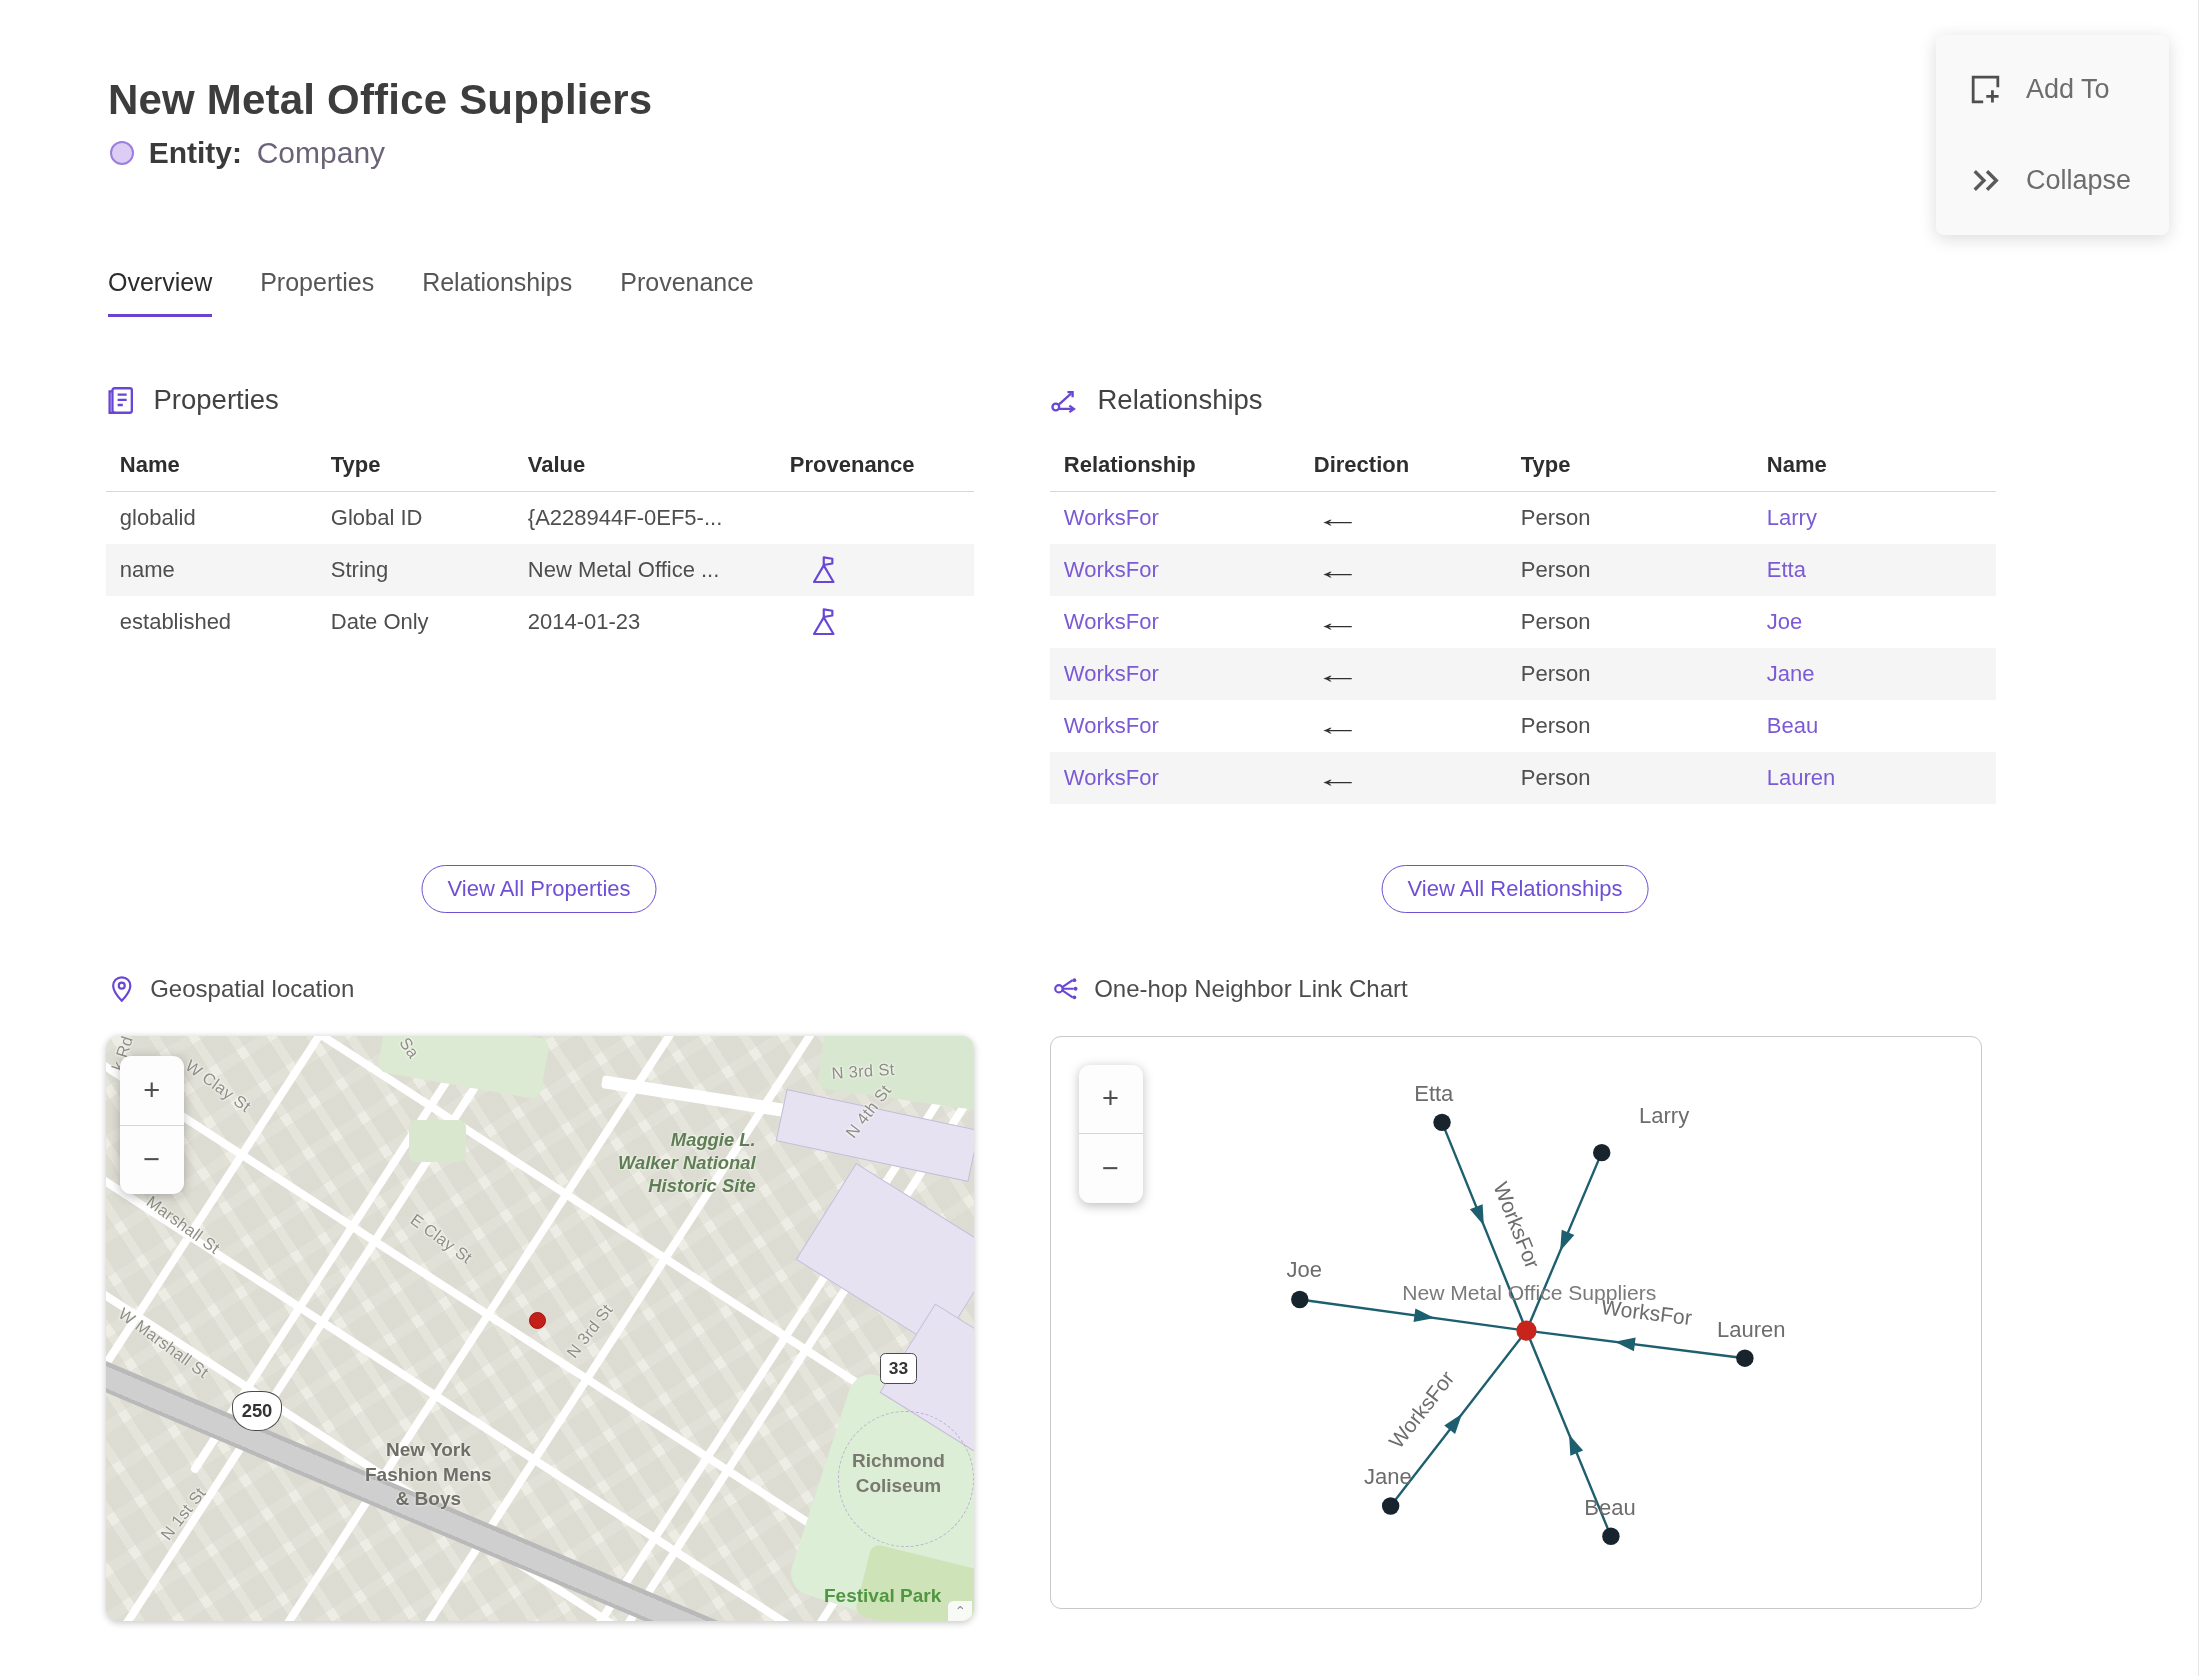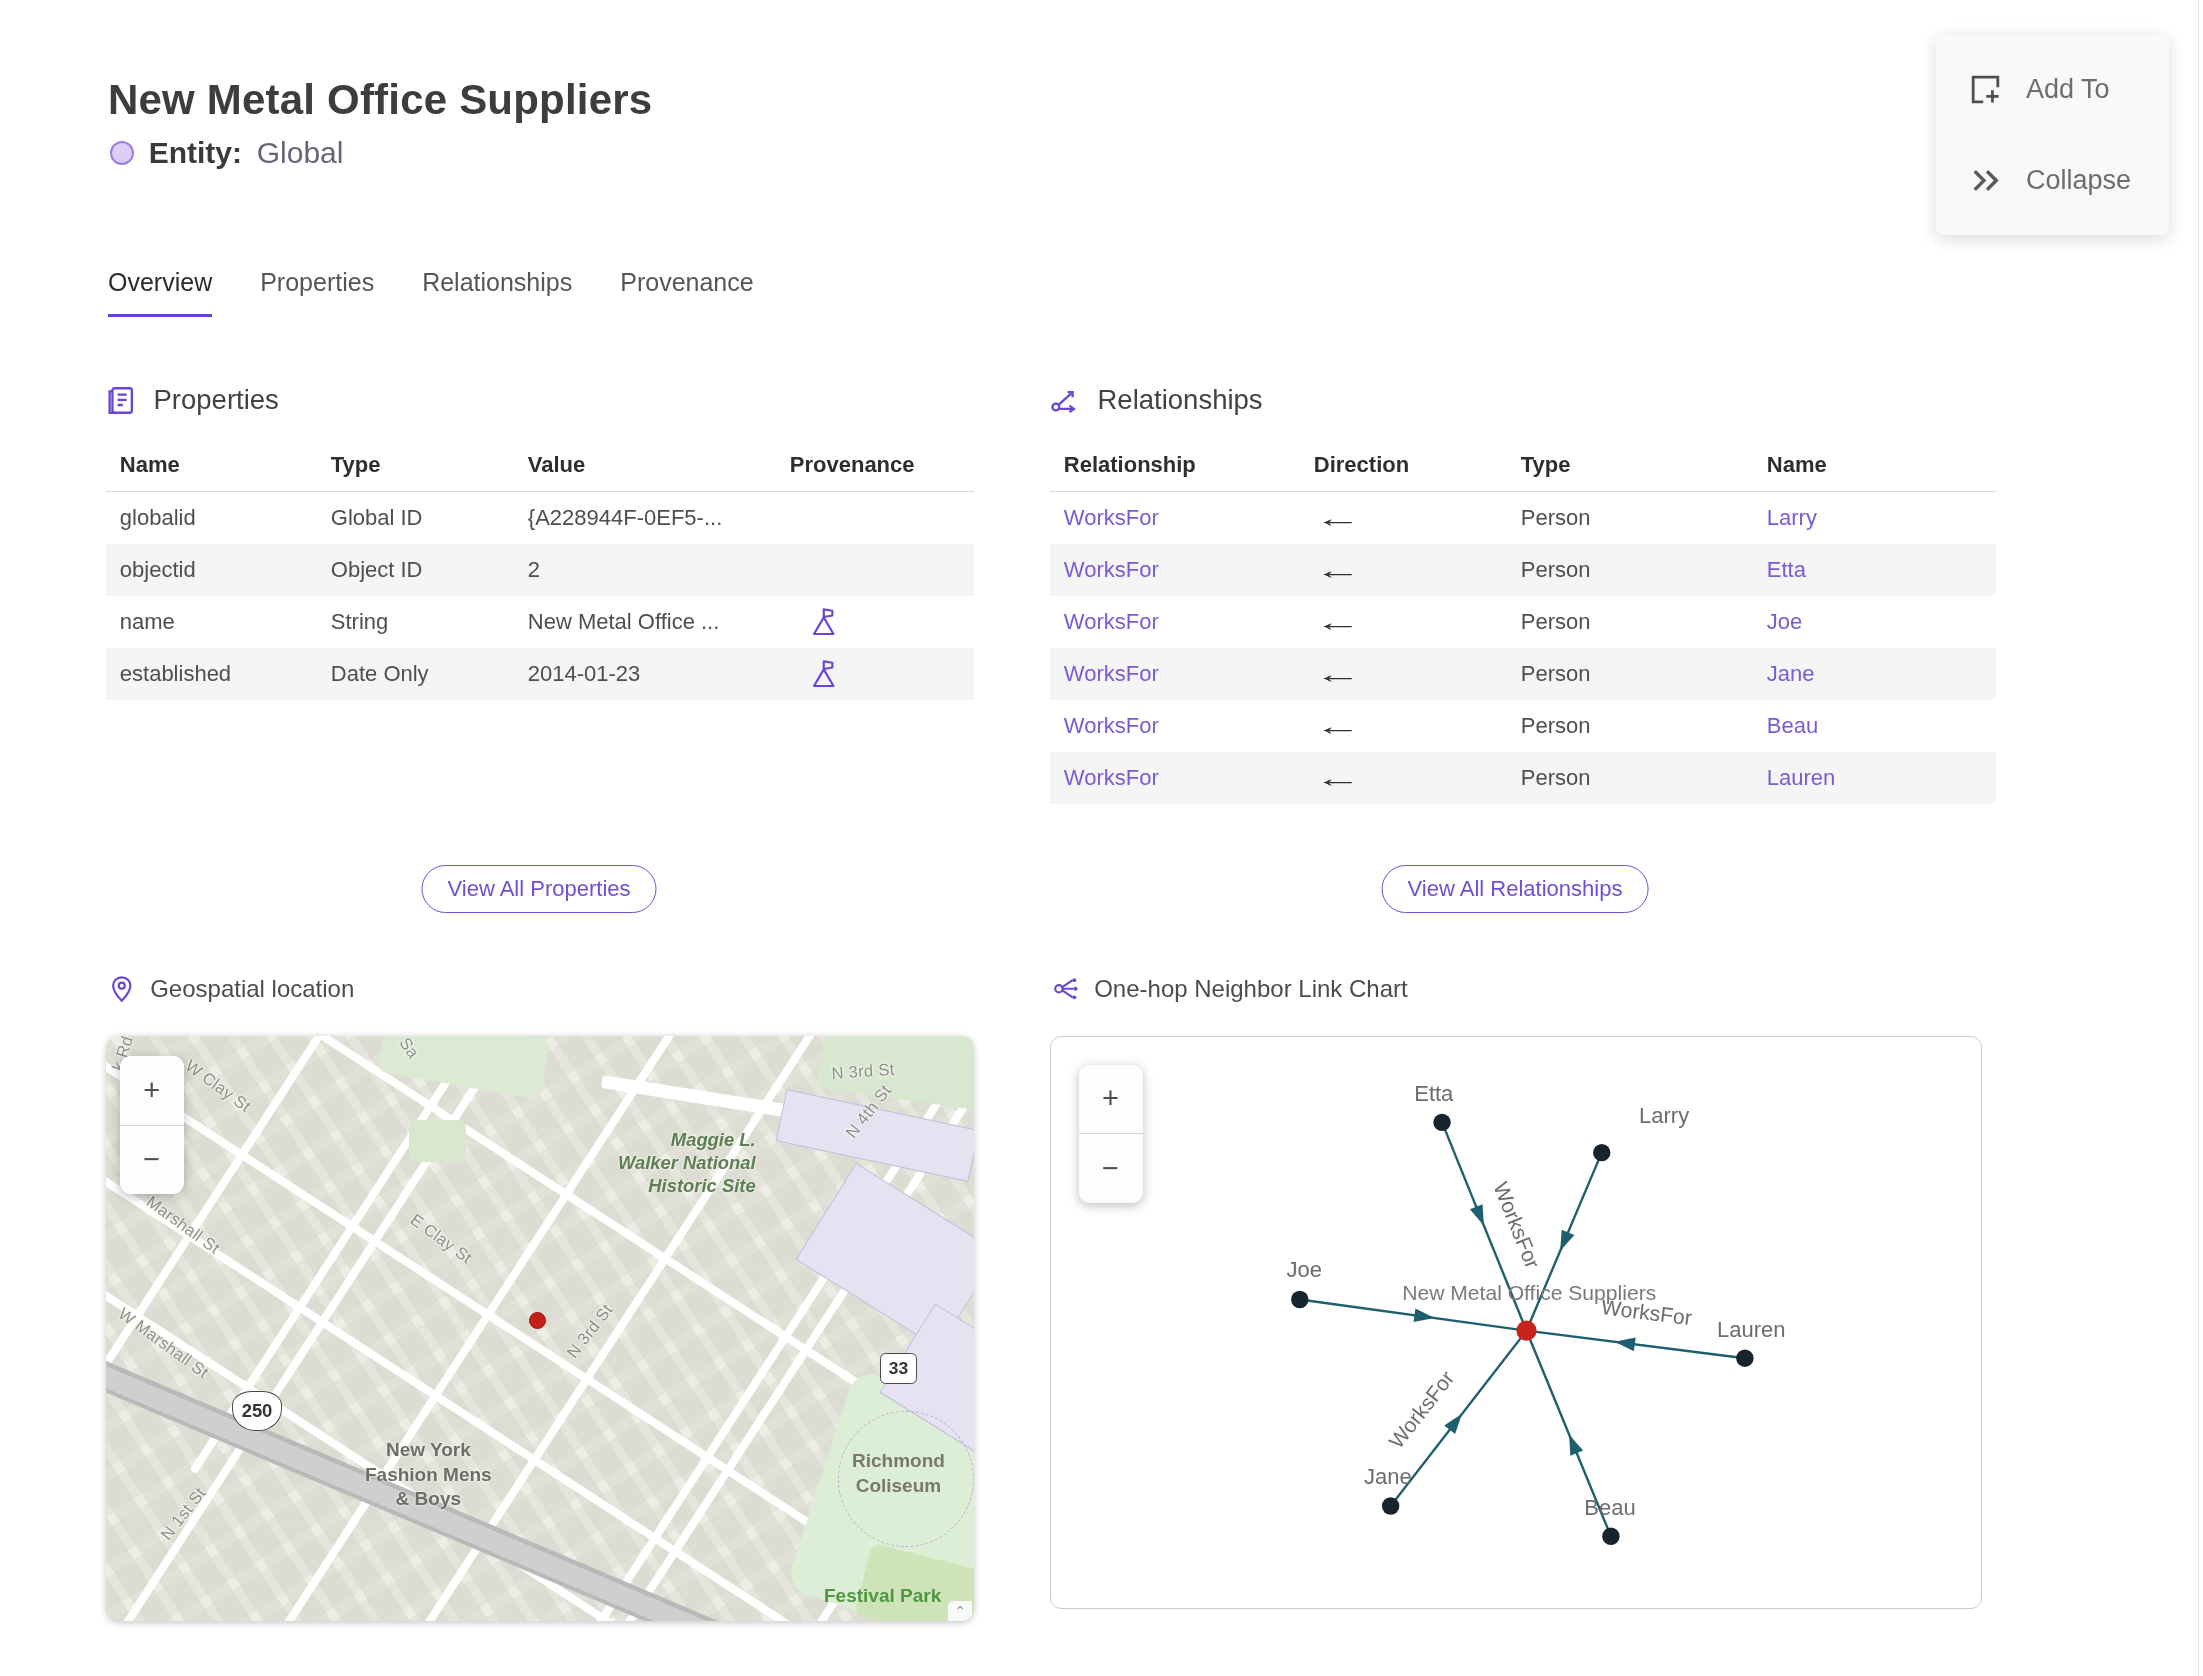--- a/index.html
+++ b/index.html
@@ -90,21 +90,21 @@
 
   .right-gutter{position:absolute;left:2198px;top:0;width:0.9px;height:1677px;background:#e6e6e6;}
 </style>
 </head>
 <body>
 
 <h1 class="page-title">New Metal Office Suppliers</h1>
 <div class="entity-row">
   <span class="entity-dot"></span>
   <span class="entity-label">Entity:</span>
-  <span class="entity-type">Global</span>
+  <span class="entity-type">Company</span>
 </div>
 
 <div class="action-panel">
   <div class="action-item">
     <svg viewBox="0 0 24 24" fill="none" stroke="#4f4f4f" stroke-width="1.8">
       <path d="M20 10.5 V4 H4 V20 H10.5"></path>
         <path d="M16.5 12.5 V20.5 M12.5 16.5 H20.5"></path>
     </svg>
     <span class="lbl">Add To</span>
   </div>
@@ -137,26 +137,20 @@
       <span class="th">Name</span>
       <span class="th">Type</span>
       <span class="th">Value</span>
       <span class="th">Provenance</span>
     </div>
   <div>
       <div class="trow prop-grid">
         <span>globalid</span>
         <span>Global ID</span>
         <span>{A228944F-0EF5-...</span>
-        <span class="flag-cell"></span>
-      </div>
-      <div class="trow prop-grid">
-        <span>objectid</span>
-        <span>Object ID</span>
-        <span>2</span>
         <span class="flag-cell"></span>
       </div>
       <div class="trow prop-grid">
         <span>name</span>
         <span>String</span>
         <span>New Metal Office ...</span>
         <span class="flag-cell">
           <svg viewBox="0 0 24 26" fill="none" stroke="#6a46d6" stroke-width="1.9" stroke-linejoin="round">
             <path d="M12 9 L20.5 23.5 H3.5 Z"></path>
             <path d="M12 9 V2 L19.5 3.2 L19.5 7.3 L12 8.6"></path>

